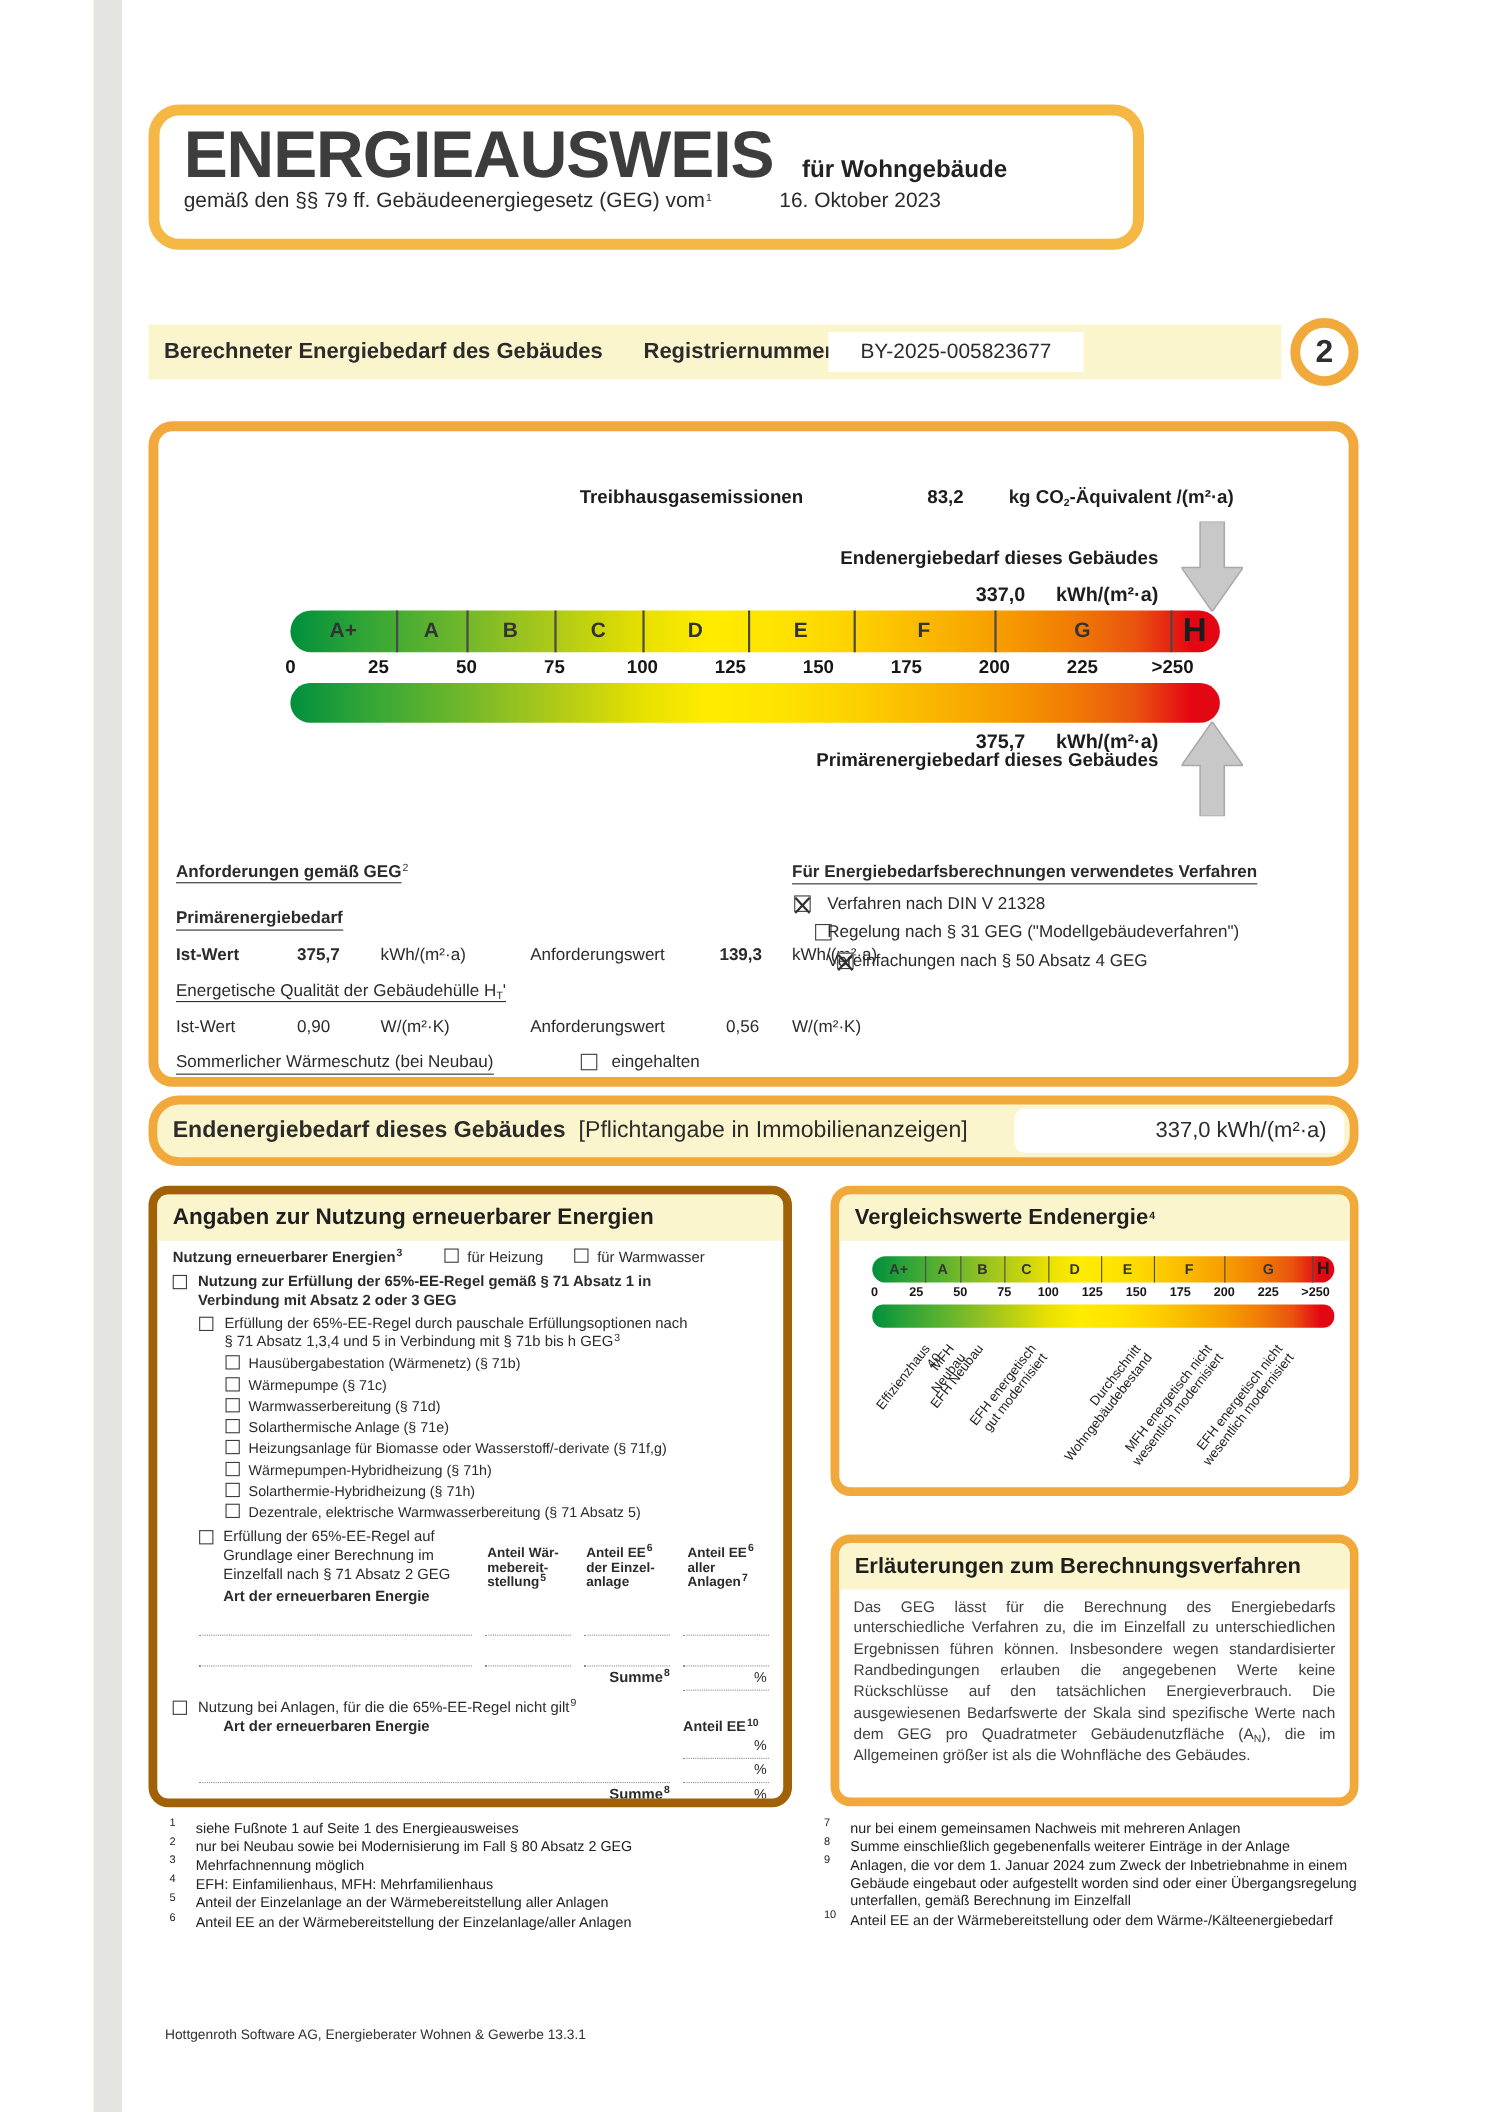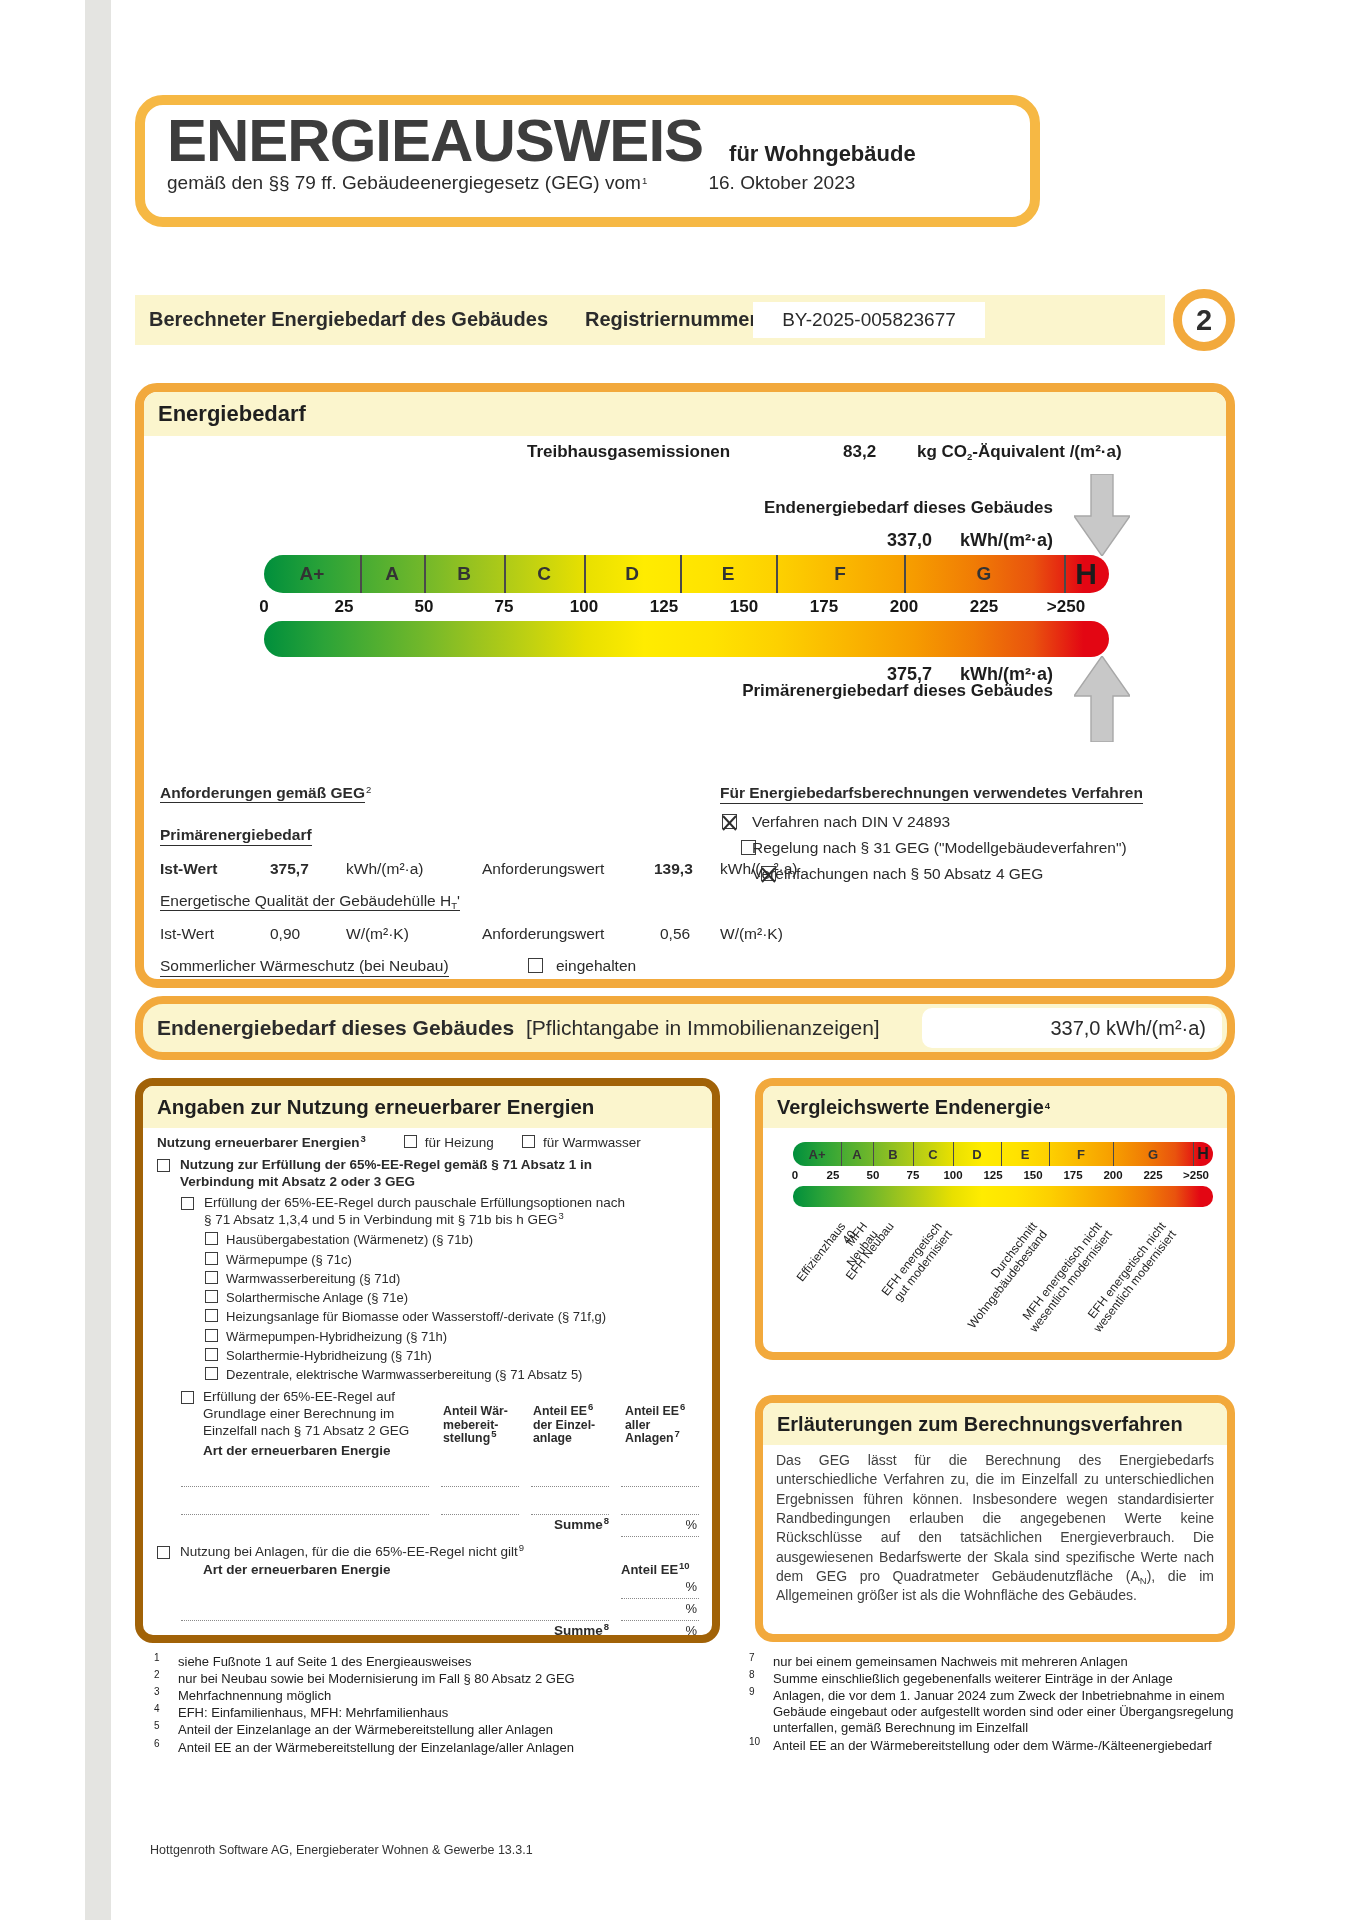--- a/index.html
+++ b/index.html
@@ -134,23 +134,20 @@
   <div class="abs reg-row">
     <span class="reg-title b">Berechneter Energiebedarf des Gebäudes</span>
     <span class="abs reg-label b">Registriernummer:</span>
     <span class="abs reg-value">BY-2025-005823677</span>
   </div>
   <div class="abs page-badge">
     <span>2</span>
   </div>
 
   <div class="abs bigbox box1">
-    <div class="strip">
-      <span class="strip-title">Energiebedarf</span>
-    </div>
 
     <span class="abs t-label b" style="left:383px;top:50px">Treibhausgasemissionen</span>
     <span class="abs t-label b" style="left:699px;top:50px">83,2</span>
     <span class="abs t-label b" style="left:773px;top:50px">
       <span>kg CO</span><span class="sub">2</span><span>-Äquivalent /(m²·a)</span>
     </span>
 
     <span class="abs t-label b" style="right:173px;top:106px">Endenergiebedarf dieses Gebäudes</span>
     <div class="abs val-row b" style="right:173px;top:138px">
       <span>337,0</span>
@@ -226,21 +223,21 @@
       <span class="rowspan" style="left:500px;top:141px">0,56</span>
       <span class="rowspan" style="left:560px;top:141px">W/(m²·K)</span>
       <span class="abs u-line" style="left:0;top:173px">Sommerlicher Wärmeschutz (bei Neubau)</span>
       <span class="cb abs" style="left:368px;top:174px" data-checked="false"></span>
       <span class="rowspan" style="left:396px;top:173px">eingehalten</span>
     </div>
 
     <div class="abs anf" style="left:576px;top:392px;width:500px;height:140px">
       <span class="abs b u-line" style="left:0;top:0">Für Energiebedarfsberechnungen verwendetes Verfahren</span>
       <span class="cb abs" style="left:2px;top:30px" data-checked="true"></span>
-      <span class="rowspan" style="left:32px;top:29px">Verfahren nach DIN V 24893</span>
+      <span class="rowspan" style="left:32px;top:29px">Verfahren nach DIN V 21328</span>
       <span class="cb abs" style="left:2px;top:56px" data-checked="false"></span>
       <span class="rowspan" style="left:32px;top:55px">Regelung nach § 31 GEG ("Modellgebäudeverfahren")</span>
       <span class="cb abs" style="left:2px;top:82px" data-checked="true"></span>
       <span class="rowspan" style="left:32px;top:81px">Vereinfachungen nach § 50 Absatz 4 GEG</span>
     </div>
   </div>
 
   <div class="abs banner">
     <div class="banner-left">
       <span class="b">Endenergiebedarf dieses Gebäudes</span>

